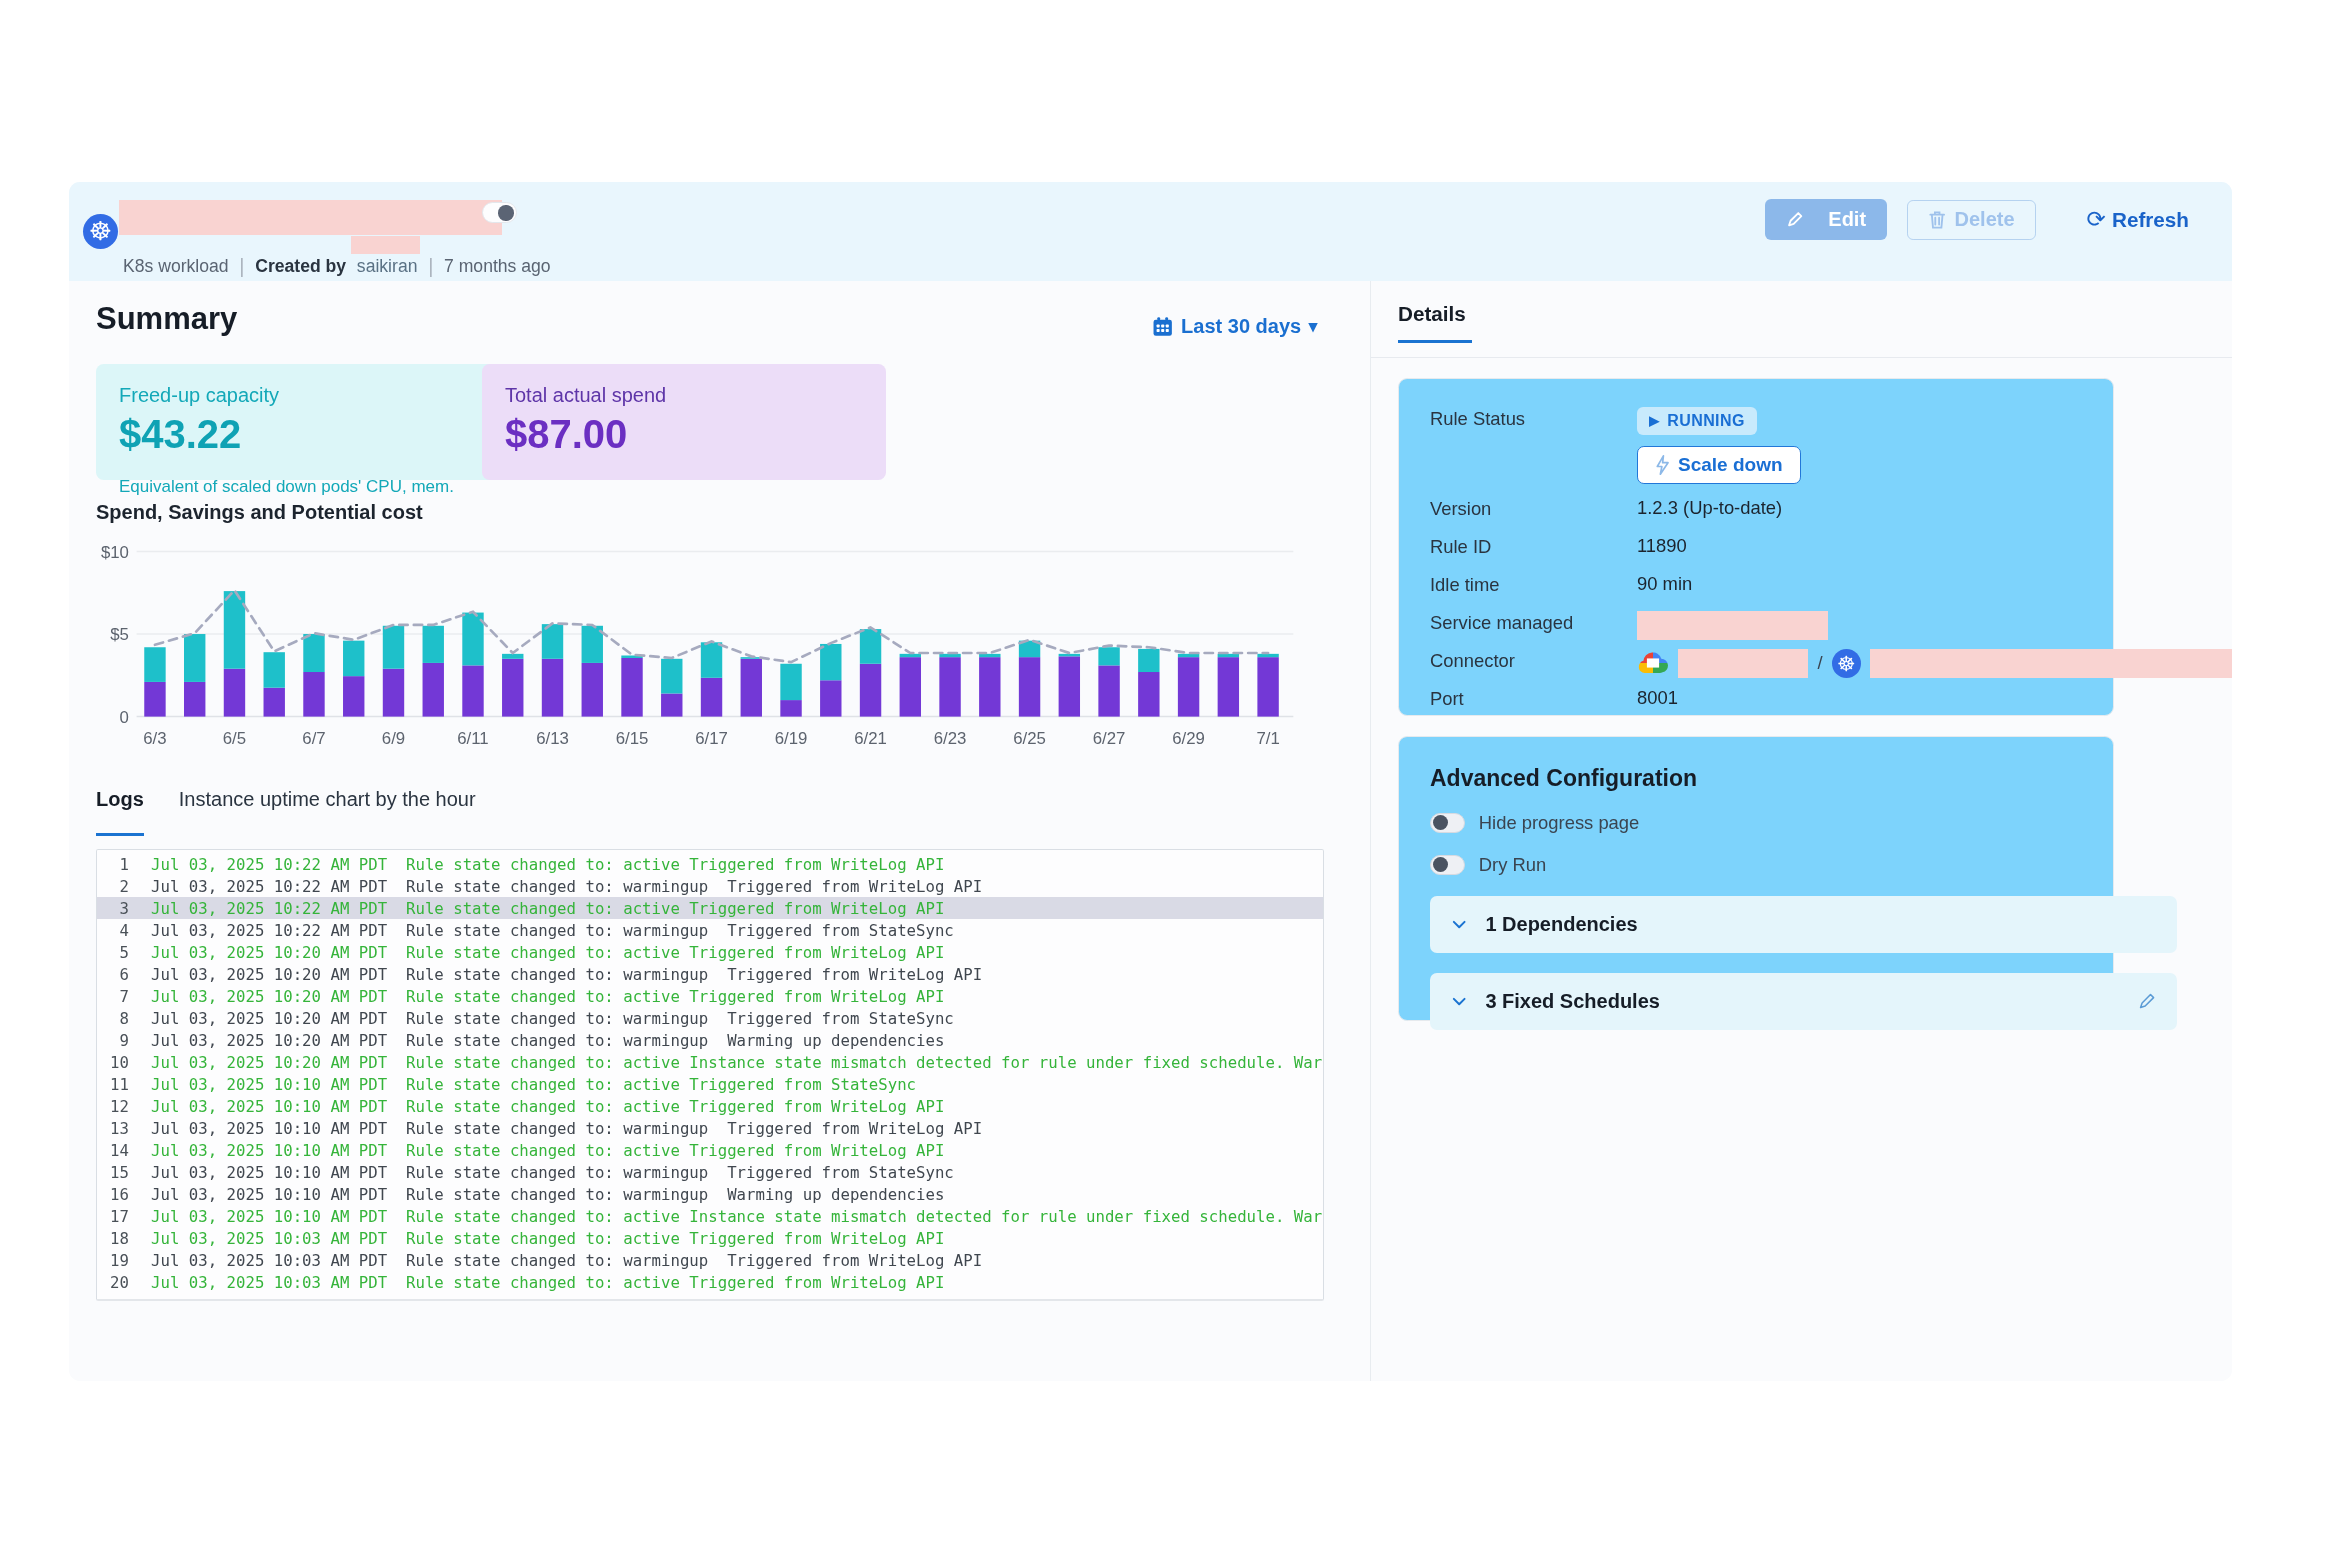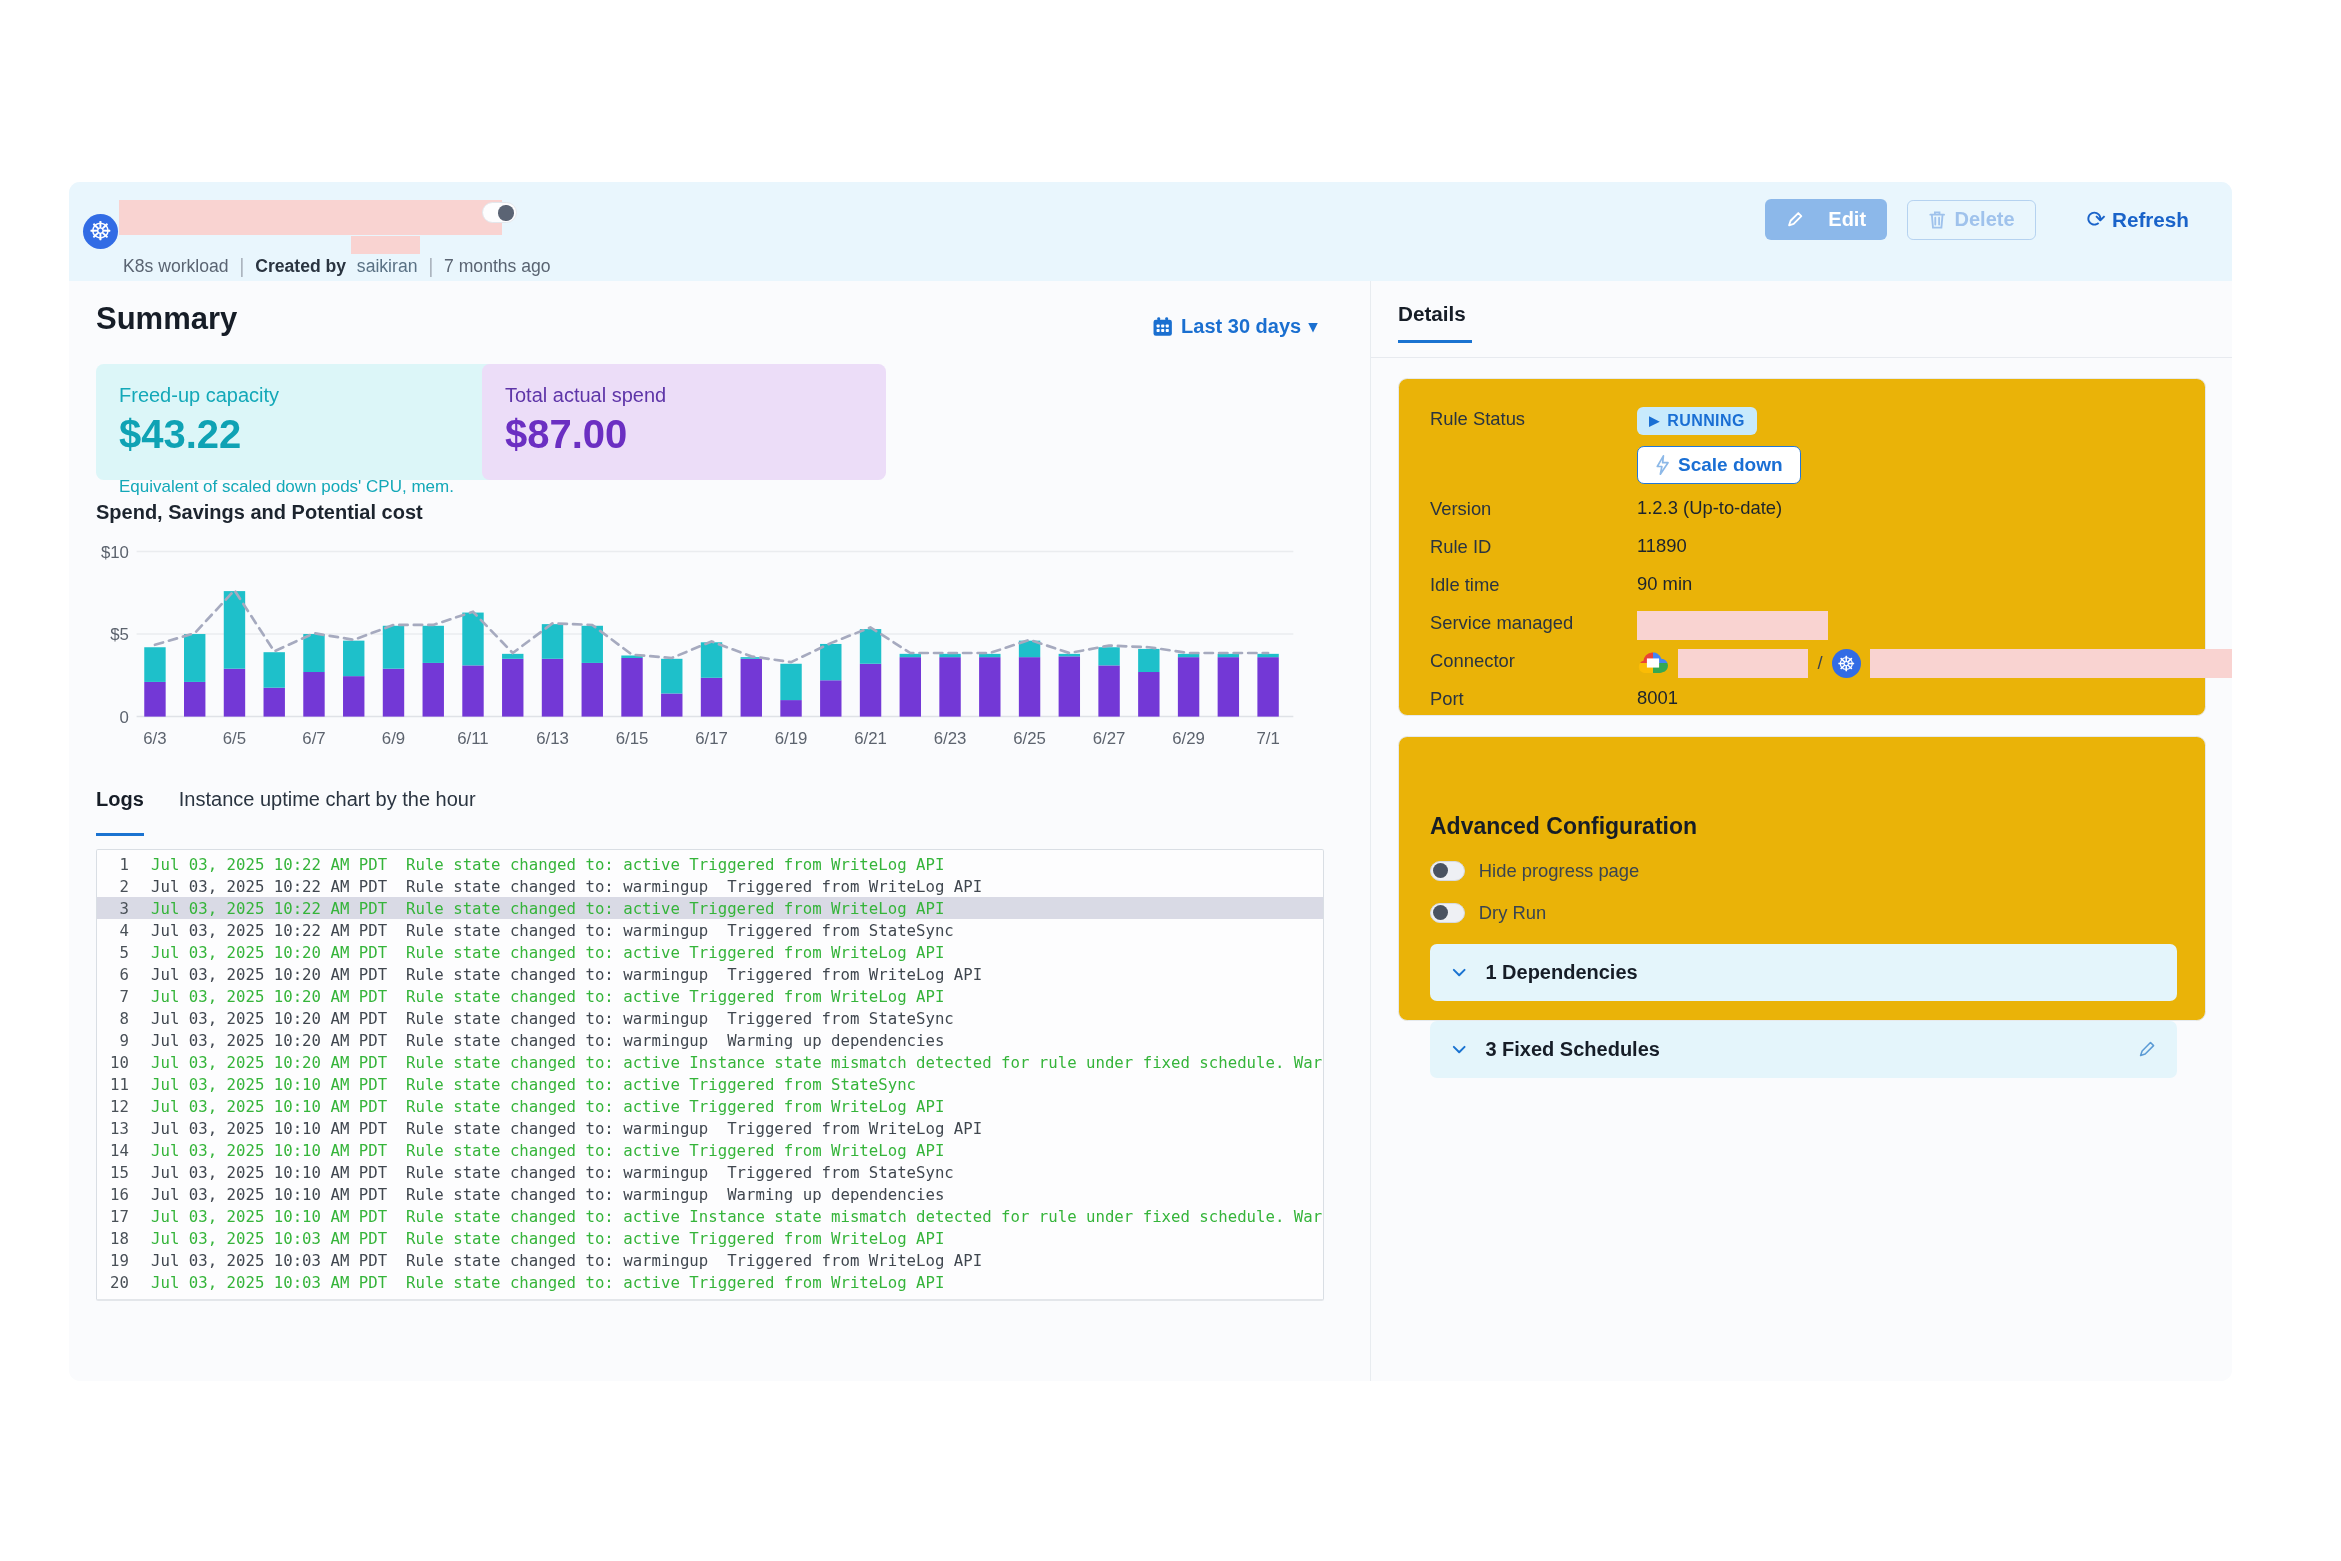--- a/index.html
+++ b/index.html
@@ -57,33 +57,33 @@
   .log-row { display:flex; align-items:center; height:22px; font-family:"DejaVu Sans Mono", monospace; font-size:15.7px; white-space:pre; }
   .log-row.hl { background:#d9dae5; }
   .log-num { width:32px; text-align:right; color:#4a5158; flex:0 0 auto; }
   .log-msg { margin-left:22px; }
   .log-row.active .log-msg { color:#35b43a; }
   .log-row.warmingup .log-msg { color:#40474f; }
 
   
   .details-tabbar { position:absolute; left:0; top:0; width:100%; height:77px; border-bottom:0.8px solid #e7eaef; }
   .details-tab { position:absolute; left:27px; top:21.4px; font-size:20.7px; font-weight:bold; color:#161d27; padding:0 6.1px 13.8px 0; border-bottom:3.8px solid #1a73d1; }
-  .panel-card { position:absolute; left:27px; width:808px; background:#eab308; border:0.8px solid #e6eaee; border-radius:9.2px; }
+  .panel-card { position:absolute; left:27px; width:716px; background:#7dd3fc; border:0.8px solid #e6eaee; border-radius:9.2px; }
   .card-details { top:97px; height:338px; padding:27.6px 31px; }
   .detail-row { display:flex; align-items:flex-start; min-height:38px; }
   .detail-label { width:207px; flex:0 0 auto; font-size:18.4px; color:#2a3440; padding-top:1.5px; }
   .detail-value { font-size:18.4px; color:#1c242e; display:flex; align-items:center; gap:9.2px; }
   .badge-running { display:inline-flex; align-items:center; gap:7.7px; background:#c8eafc; color:#1a6fd4; font-size:16px; font-weight:bold; border-radius:6.1px; padding:5.4px 12.2px; letter-spacing:0.4px; }
   .btn-scaledown { display:inline-flex; align-items:center; gap:7.7px; background:#ffffff; border:1.5px solid #2277d8; border-radius:6.9px; color:#1a6fd4; font-size:19px; font-weight:bold; padding:6.9px 17px; margin-top:10.7px; }
   .redact { background:#f9d3d1; display:inline-block; height:29px; }
   .k8s-mini { display:inline-block; width:29px; height:29px; border-radius:50%; background:#326ce5; color:#fff; font-size:20.7px; line-height:29px; text-align:center; }
   .slash { color:#3a4450; font-size:18.4px; }
 
   .card-advanced { top:455px; height:285px; padding:27.6px 31px; }
-  .adv-title { font-size:23px; font-weight:bold; color:#161d27;margin-top:48px; }
+  .adv-title { font-size:23px; font-weight:bold; color:#161d27; }
   .toggle-row { display:flex; align-items:center; gap:13.8px; margin-top:20px; }
   .toggle { position:relative; width:35px; height:20px; background:#eef0f4; border:0.8px solid #d6dae1; border-radius:10px; flex:0 0 auto; }
   .toggle .knob { position:absolute; left:1.5px; top:1.5px; width:15.3px; height:15.3px; border-radius:50%; background:#4a5361; }
   .toggle-label { font-size:18.4px; color:#3a4450; }
   .accordion { width:747px; height:57px; background:#e4f5fb; border-radius:6.9px; display:flex; align-items:center; padding:0 20px; margin-top:20px; }
   .accordion .chev { color:#1a73d1; margin-right:17px; display:flex; }
   .accordion .acc-label { font-size:20px; font-weight:bold; color:#161d27; }
   .accordion .edit-pencil { margin-left:auto; display:flex; }
 
   .icon-svg { display:block; }

